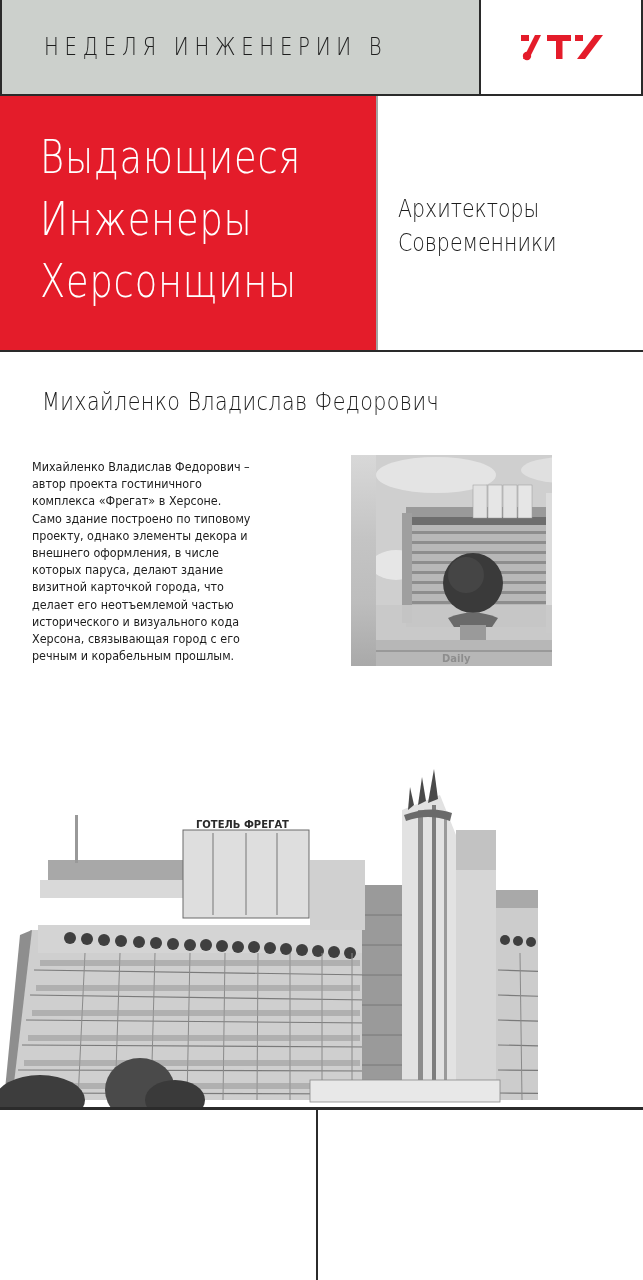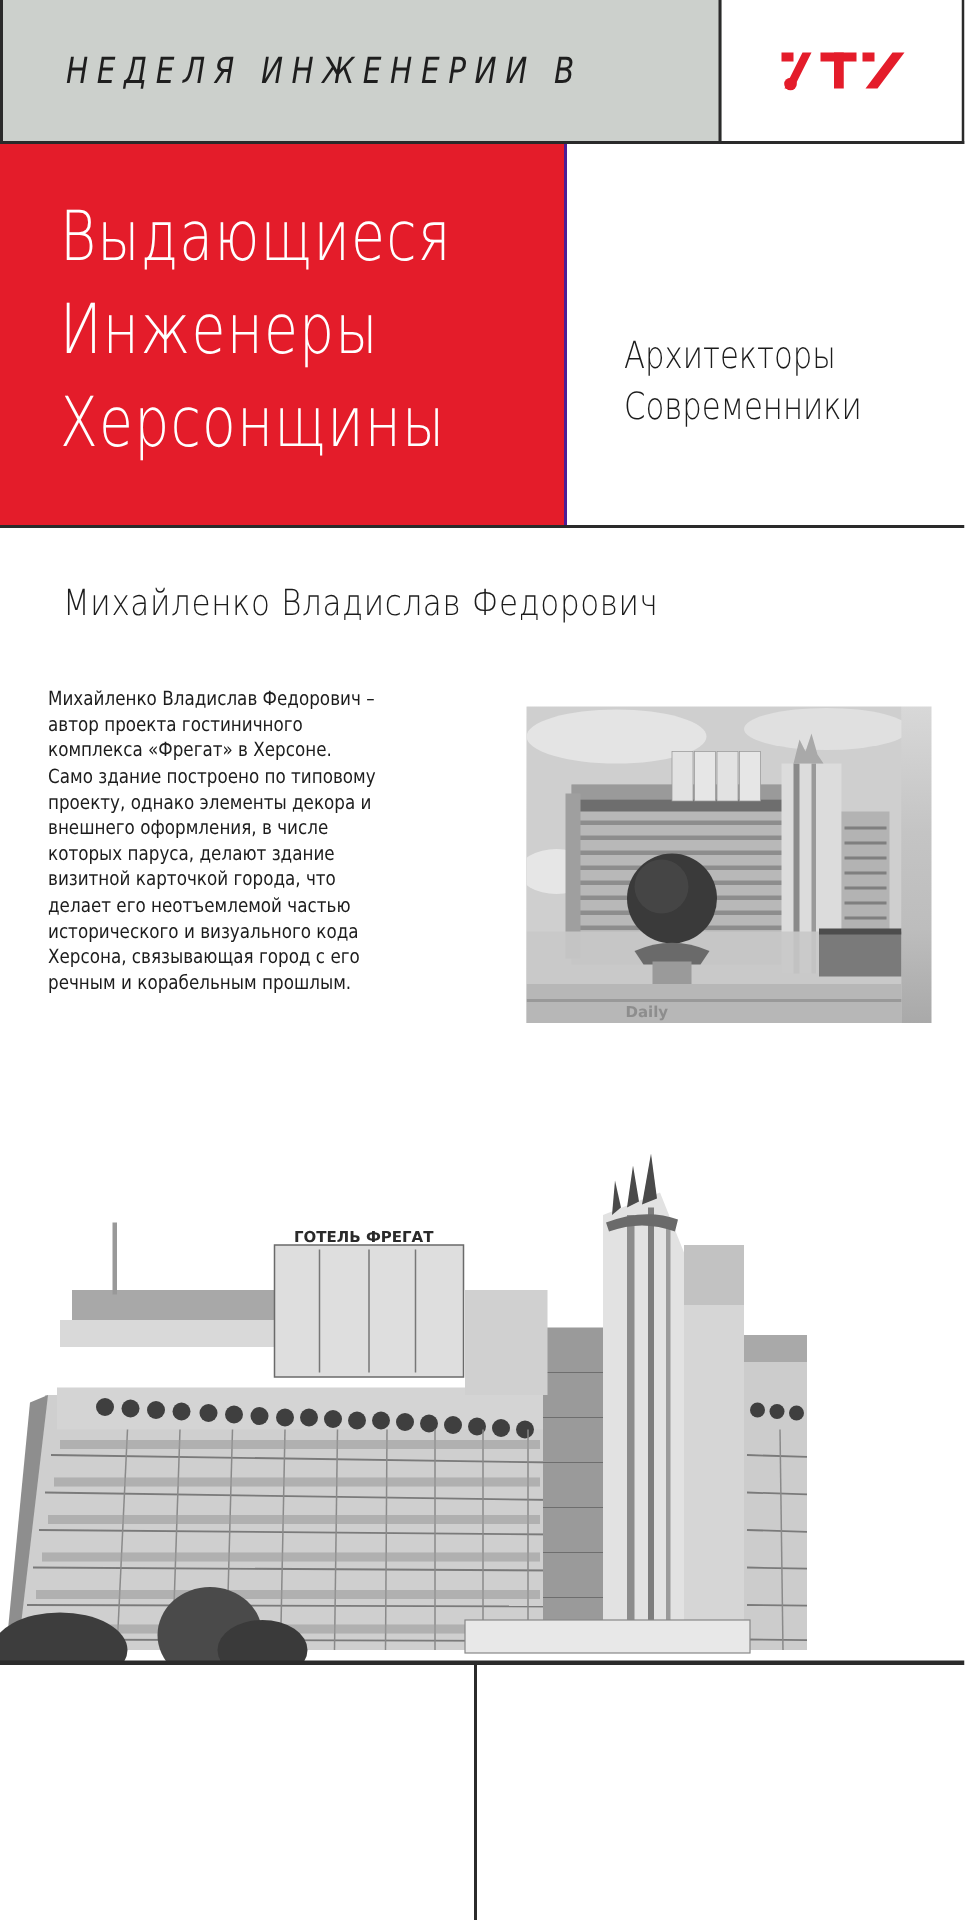--- a/index.html
+++ b/index.html
@@ -6,49 +6,49 @@
     html, body { width: 643px; height: 1280px; background: #ffffff; overflow: hidden; }
     body { position: relative; font-family: "DejaVu Sans", sans-serif; color: #1b1b1b; }
 
     .header-band {
       position: absolute; left: 0; top: 0; width: 643px; height: 96px;
       border-left: 2px solid #2a2a2a; border-right: 2px solid #2a2a2a; border-bottom: 2px solid #2a2a2a;
     }
     .header-title-box {
       position: absolute; left: 0; top: 0; width: 479px; height: 94px;
       background: #ccd0cc; border-right: 2px solid #2a2a2a;
-      display: flex; align-items: center; padding-left: 42px; font-style: italic;
+      display: flex; align-items: center; padding-left: 42px;
     }
     .header-title {
       font-family: "DejaVu Sans", sans-serif; font-weight: 300; font-size: 24px;
       letter-spacing: 7px; color: #1e1e1e; transform: scaleX(0.82); transform-origin: left center;
       white-space: nowrap;
     }
     .logo-box {
       position: absolute; left: 481px; top: 0; width: 158px; height: 94px; background: #fff;
       display: flex; align-items: center; justify-content: center;
     }
     .logo { width: 86px; height: 30px; }
 
     .hero {
       position: absolute; left: 0; top: 96px; width: 643px; height: 256px;
       border-bottom: 2px solid #2a2a2a;
     }
     .hero-red {
       position: absolute; left: 0; top: 0; width: 378px; height: 254px;
-      background: #e41c2a; border-right: 2px solid #4c1d95;
+      background: #e41c2a; border-right: 2px solid #a3a3a3;
       padding: 30px 0 0 40px;
     }
     .hero-title-line {
       display: block; color: #ffffff; font-family: "DejaVu Sans", sans-serif; font-weight: 300;
       font-size: 46px; line-height: 62px; white-space: nowrap;
       transform: scaleX(0.80); transform-origin: left center; letter-spacing: 1px;
     }
     .hero-sub {
-      position: absolute; left: 416px; top: 96px; margin-top: 28px;
+      position: absolute; left: 398px; top: 96px;
     }
     .hero-sub-line {
       display: block; font-family: "DejaVu Sans", sans-serif; font-weight: 300; font-size: 25px;
       line-height: 34px; color: #1c1c1c; white-space: nowrap;
       transform: scaleX(0.82); transform-origin: left center;
     }
 
     .person-name {
       position: absolute; left: 42px; top: 388px;
       font-family: "DejaVu Sans", sans-serif; font-weight: 300; font-size: 24px; color: #1c1c1c;
@@ -57,23 +57,24 @@
 
     .bio {
       position: absolute; left: 32px; top: 458px; width: 300px;
     }
     .bio-line {
       display: block; font-family: "DejaVu Sans", sans-serif; font-size: 13px; line-height: 17.2px;
       color: #1c1c1c; white-space: nowrap; transform: scaleX(0.86); transform-origin: left center;
     }
 
     .photo-small {
-      position: absolute; left: 351px; top: 471px; width: 270px; height: 211px;
+      position: absolute; left: 351px; top: 455px; width: 201px; height: 211px;
       background: linear-gradient(180deg, #d8d8d8 0%, #c4c4c4 40%, #bdbdbd 70%, #a9a9a9 100%);
       overflow: hidden;
+      padding-left: 25px;
     }
 
     .photo-large {
       position: absolute; left: 0; top: 755px; width: 538px; height: 353px; overflow: hidden;
     }
 
     .bottom-rule { position: absolute; left: 0; top: 1107px; width: 643px; height: 3px; background: #2b2b2b; }
     .bottom-vrule { position: absolute; left: 316px; top: 1108px; width: 2px; height: 172px; background: #2b2b2b; }
     .bottom-left { position: absolute; left: 0; top: 1110px; width: 316px; height: 170px; }
     .bottom-right { position: absolute; left: 318px; top: 1110px; width: 325px; height: 170px; }

